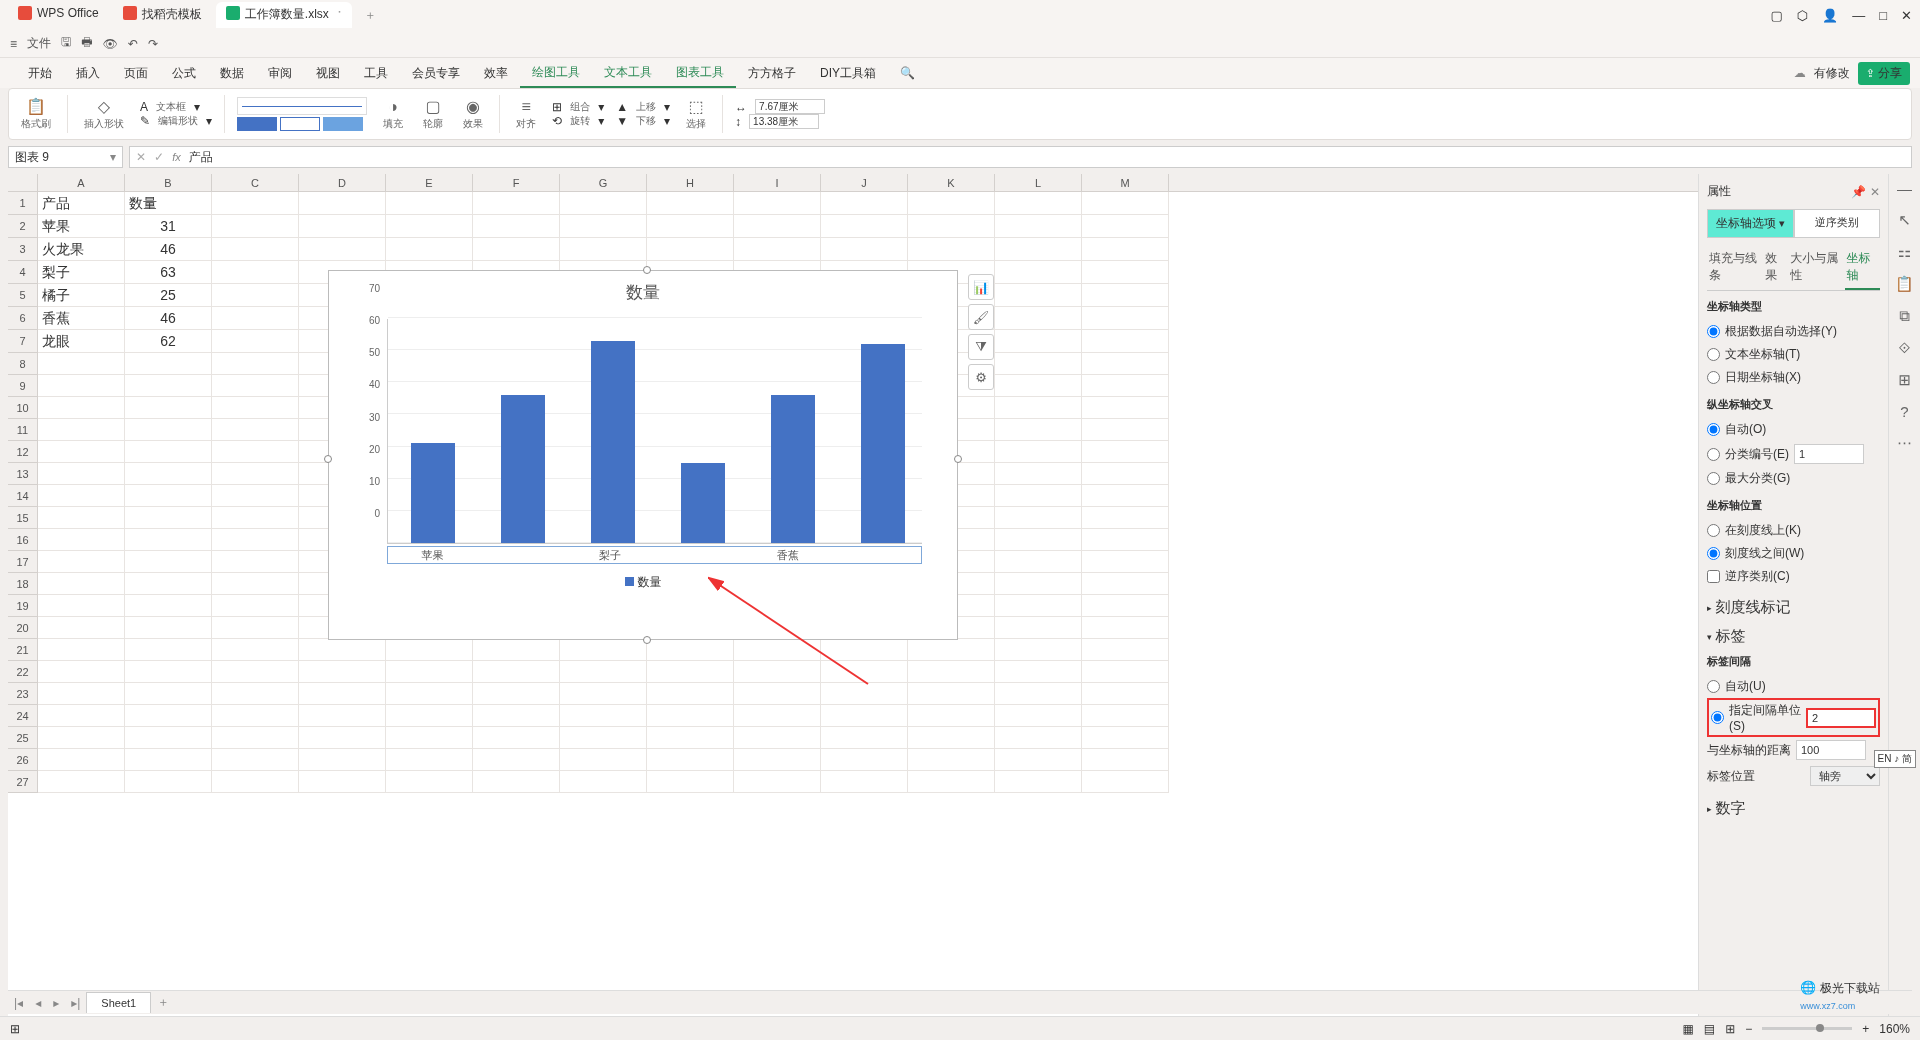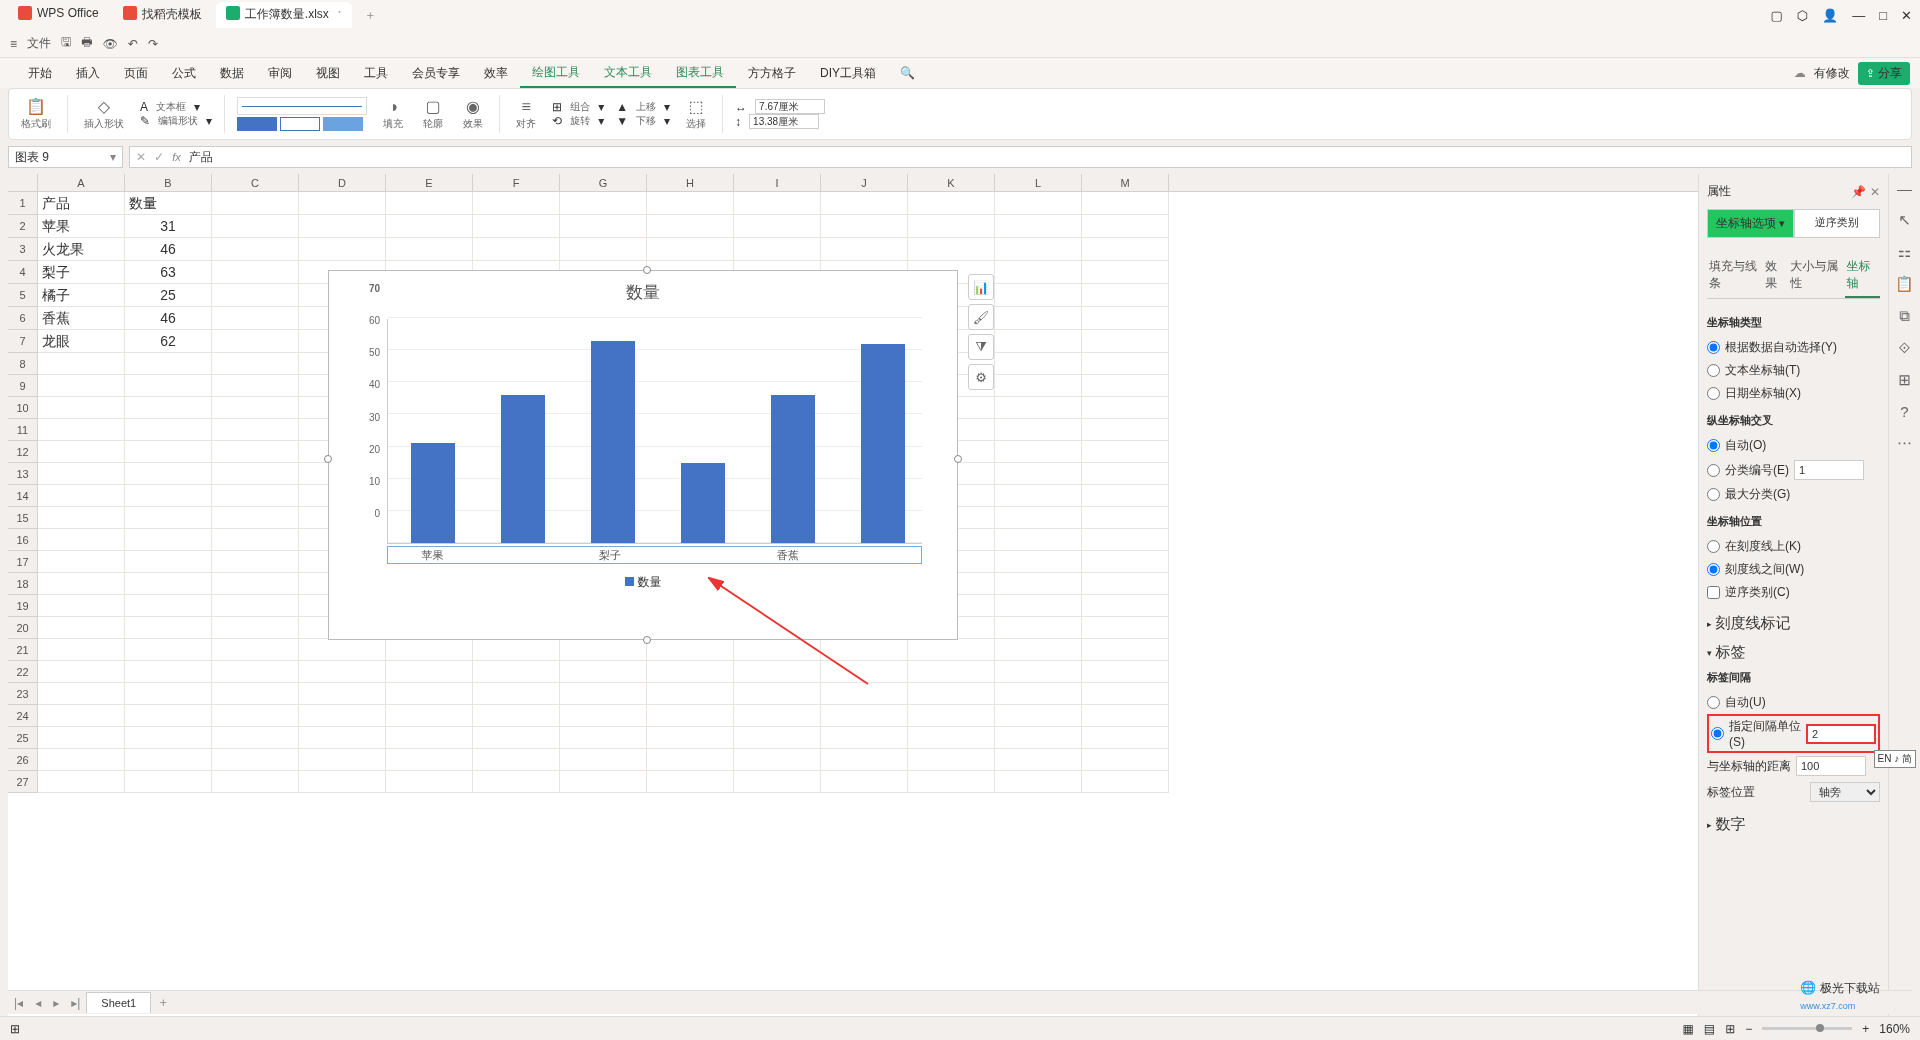--- a/index.html
+++ b/index.html
@@ -56,22 +56,22 @@
 .legend{text-align:center;padding:10px 0;font-size:11px;color:#555}
 .legend .sq{display:inline-block;width:9px;height:9px;background:#4472c4;margin-right:4px}
 .chart-tools{position:absolute;left:960px;top:100px;display:flex;flex-direction:column;gap:4px}
 .ct-btn{width:26px;height:26px;background:#fff;border:1px solid #ccc;border-radius:3px;display:flex;align-items:center;justify-content:center;font-size:13px;color:#666;cursor:pointer}
 .arrow{position:absolute;left:700px;top:400px;pointer-events:none}
 .props{width:190px;background:#f2efed;border-left:1px solid #ddd;padding:6px 8px;overflow-y:auto}
 .props-hdr{display:flex;align-items:center;justify-content:space-between;padding:3px 0;font-size:12px}
 .props-hdr .x{color:#888;cursor:pointer}
 .opt-tabs{display:flex;gap:0;margin:6px 0}
 .opt-tab{flex:1;padding:5px 0;text-align:center;border:1px solid #ccc;background:#fff;font-size:11px;cursor:pointer}
-.opt-tab.sel{background:#22c55e}
-.sub-tabs{display:flex;border-bottom:1px solid #ccc;margin:16px 0;font-size:11px}
+.opt-tab.sel{background:#5eead4}
+.sub-tabs{display:flex;border-bottom:1px solid #ccc;margin:8px 0;font-size:11px}
 .sub-tabs .st{padding:4px 2px;cursor:pointer;color:#555}
 .sub-tabs .st.a{color:#2e8b57;border-bottom:2px solid #2e8b57}
 .sect-t{font-size:11px;color:#333;margin:8px 0 6px;font-weight:bold}
 .radio-row,.chk-row{display:flex;align-items:center;gap:5px;padding:3px 0;font-size:11px;color:#444}
 .radio-row input,.chk-row input{margin:0}
 .inp-sm{width:70px;height:20px;border:1px solid #ccc;padding:0 4px;font-size:11px;margin-left:auto}
 .inp-sm.hl{border:2px solid #e33}
 .collapse{display:flex;align-items:center;gap:4px;font-size:15px;color:#333;margin:10px 0 4px;cursor:pointer}
 .collapse::before{content:"▸";font-size:9px}
 .collapse.open::before{content:"▾"}
@@ -693,21 +693,21 @@
       <div class="chart-title">数量</div>
       <div class="chart-body">
         <div class="yaxis" id="yaxis">
             <div class="ytick" style="bottom: 20px;">0</div>
             <div class="ytick" style="bottom: 52.1429px;">10</div>
             <div class="ytick" style="bottom: 84.2857px;">20</div>
             <div class="ytick" style="bottom: 116.429px;">30</div>
             <div class="ytick" style="bottom: 148.571px;">40</div>
             <div class="ytick" style="bottom: 180.714px;">50</div>
             <div class="ytick" style="bottom: 212.857px;">60</div>
-            <div class="ytick" style="bottom: 245px; font-weight: bold;">70</div>
+            <div class="ytick" style="bottom: 245px;">70</div>
           </div>
         <div class="plot" id="plot">
             <div class="gl" style="bottom: 0px;"></div>
             <div class="gl" style="bottom: 32.1429px;"></div>
             <div class="gl" style="bottom: 64.2857px;"></div>
             <div class="gl" style="bottom: 96.4286px;"></div>
             <div class="gl" style="bottom: 128.571px;"></div>
             <div class="gl" style="bottom: 160.714px;"></div>
             <div class="gl" style="bottom: 192.857px;"></div>
             <div class="gl" style="bottom: 225px;"></div>

